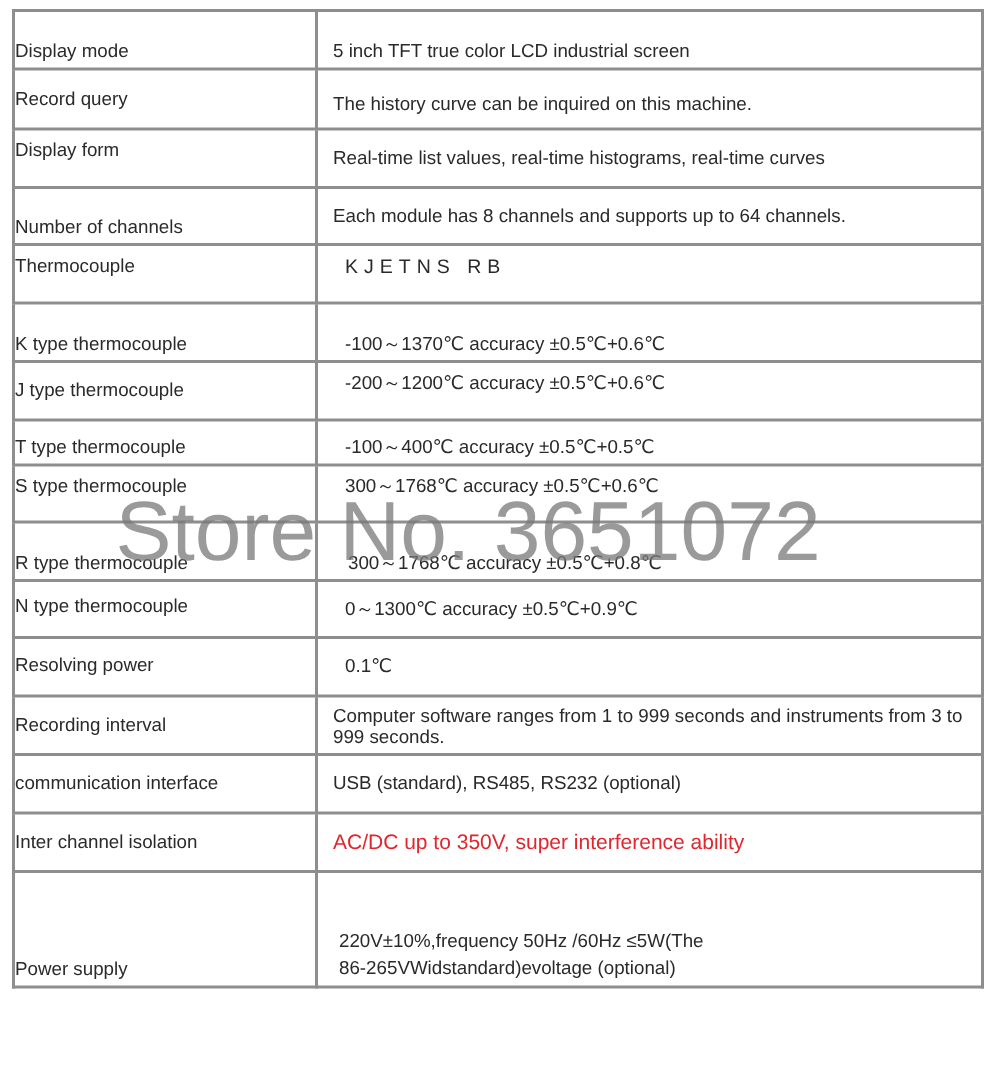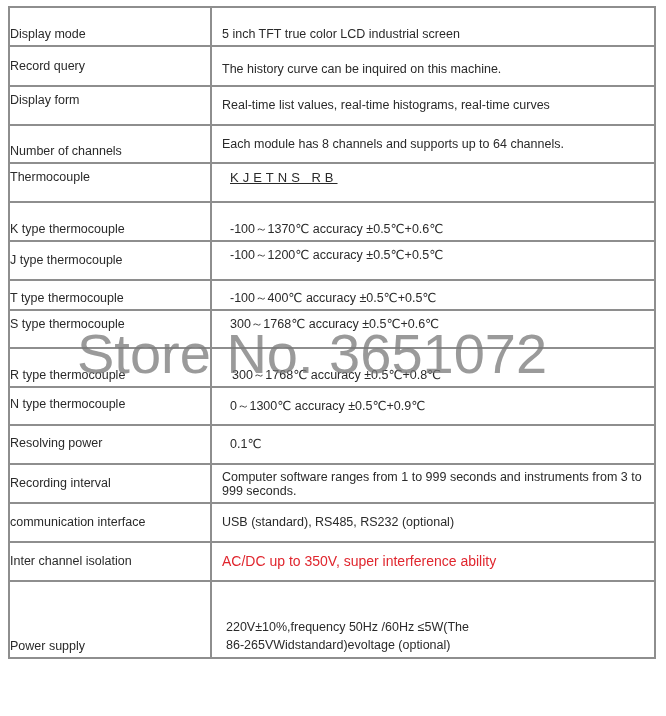--- a/index.html
+++ b/index.html
@@ -6,21 +6,21 @@
   body { width:666px; height:716px; position:relative; overflow:hidden;
          font-family:"Liberation Sans", "DejaVu Sans", sans-serif; color:#2a2a2a; }
   #spec-table { position:absolute; left:8px; top:6px; width:648px; border-collapse:collapse; table-layout:fixed; }
   #spec-table td { border:2px solid #8e8e8e; padding:0; font-size:12.5px; line-height:15px; }
   #spec-table td.label { width:200px; text-align:left; }
   #spec-table td.value { padding-left:10px; text-align:left; }
   .va-bottom { vertical-align:bottom; padding-bottom:3px !important; }
   .va-top { vertical-align:top; padding-top:6px !important; }
   .va-mid { vertical-align:middle; }
   .red { color:#e0262e; font-size:14px !important;border-radius:12px; }
-  .spaced { letter-spacing:4px; font-size:13px !important; padding-left:18px !important;text-decoration:underline; }
+  .spaced { letter-spacing:4px; font-size:13px !important; padding-left:18px !important; }
   .watermark { position:absolute; left:77px; top:322px; font-size:56px; line-height:64px;
                color:rgba(120,120,120,0.75); font-family:Liberation Sans, sans-serif; pointer-events:none; white-space:nowrap; }
 </style>
 </head>
 <body>
 
 <table id="spec-table">
   <tbody>
     <tr style="height:39px">
       <td class="label va-bottom">Display mode</td>
@@ -41,21 +41,21 @@
     <tr style="height:39px">
       <td class="label va-top" style="padding-top:9px">Thermocouple</td>
       <td class="value va-top spaced" style="padding-top:9px">KJETNS RB</td>
     </tr>
     <tr style="height:39px">
       <td class="label va-bottom">K type thermocouple</td>
       <td class="value va-bottom" style="padding-left:18px">-100～1370℃  accuracy ±0.5℃+0.6℃</td>
     </tr>
     <tr style="height:39px">
       <td class="label va-mid">J type thermocouple</td>
-      <td class="value va-top" style="padding-left:18px;padding-top:5px">-100～1200℃  accuracy ±0.5℃+0.5℃</td>
+      <td class="value va-top" style="padding-left:18px;padding-top:5px">-200～1200℃  accuracy ±0.5℃+0.6℃</td>
     </tr>
     <tr style="height:30px">
       <td class="label va-bottom">T type thermocouple</td>
       <td class="value va-bottom" style="padding-left:18px">-100～400℃  accuracy ±0.5℃+0.5℃</td>
     </tr>
     <tr style="height:38px">
       <td class="label va-top" style="padding-top:3px">S type thermocouple</td>
       <td class="value va-top" style="padding-left:18px;padding-top:3px">300～1768℃ accuracy  ±0.5℃+0.6℃</td>
     </tr>
     <tr style="height:39px">

